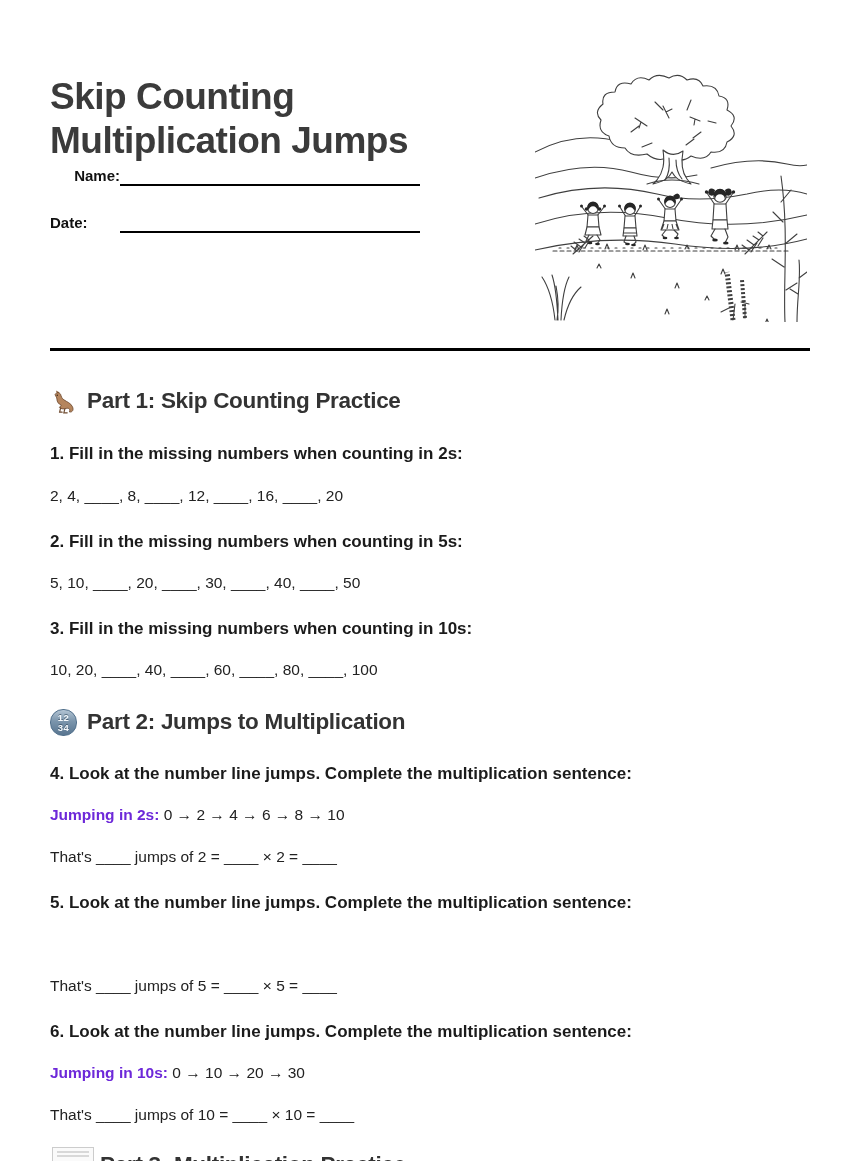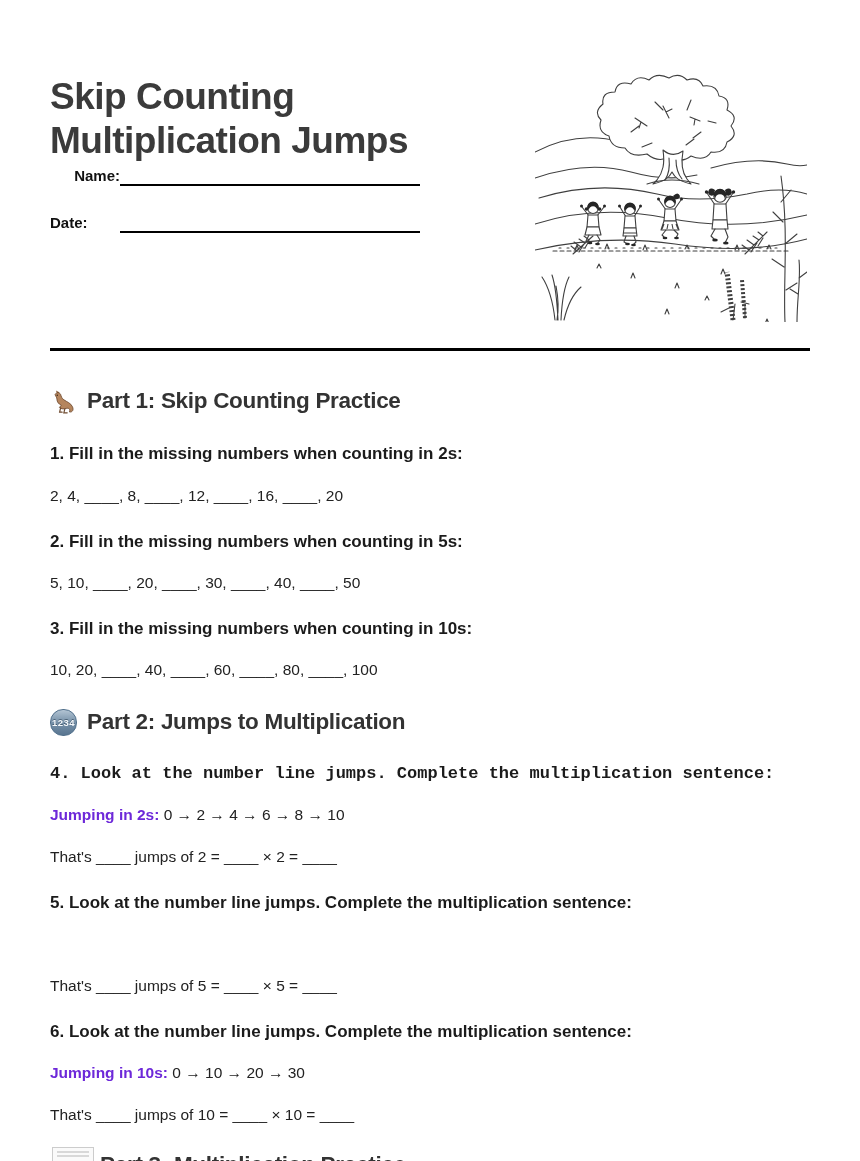--- a/index.html
+++ b/index.html
@@ -21,21 +21,21 @@
 
   .part-heading{font-size:22.5px;font-weight:700;color:#333;display:flex;align-items:flex-start;gap:10px;letter-spacing:-0.3px;white-space:nowrap;}
   .prompt{font-size:17px;font-weight:700;color:#1b1b1b;white-space:nowrap;}
   .plain{font-size:15.5px;color:#222;white-space:nowrap;}
   .plain b{color:#6d28d9;}
 
   .kicon{width:27px;height:27px;flex:none;}
 
   .numpad{width:25px;height:25px;flex:none;border-radius:13px;
     background:linear-gradient(180deg,#b3c4d3 0%,#7b95ac 45%,#587590 100%);
-    border:1px solid #51708c;display:flex;flex-direction:row;align-items:center;justify-content:center;
+    border:1px solid #51708c;display:flex;flex-direction:column;align-items:center;justify-content:center;
     color:#f4f8fb;font-size:9.5px;font-weight:700;line-height:10px;letter-spacing:0.5px;
     text-shadow:0 -1px 0 rgba(40,60,80,.6);}
 
   .placeholder-box{position:absolute;left:52px;top:1147px;width:42px;height:20px;
     border:1px solid #cccccc;background:#fafafa;box-sizing:border-box;padding:3px 4px;}
   .placeholder-box i{display:block;height:2px;background:#d8d8d8;margin-bottom:2px;}
 
   svg .ln{fill:none;stroke:#3f3f3f;stroke-width:1.1;stroke-linecap:round;stroke-linejoin:round;}
   svg .fw{fill:#ffffff;stroke:#3f3f3f;stroke-width:1.1;stroke-linejoin:round;}
   svg .dk{fill:#262626;stroke:none;}
@@ -176,21 +176,21 @@
   <div class="abs plain" style="top:661px;">10, 20, ____, 40, ____, 60, ____, 80, ____, 100</div>
 
   <div class="abs part-heading" style="top:709px;">
     <span class="numpad">
       <span>12</span>
       <span>34</span>
     </span>
     <span>Part 2: Jumps to Multiplication</span>
   </div>
 
-  <div class="abs prompt" style="top:764px;font-family:Liberation Mono, monospace;">4. Look at the number line jumps. Complete the multiplication sentence:</div>
+  <div class="abs prompt" style="top:764px;">4. Look at the number line jumps. Complete the multiplication sentence:</div>
   <div class="abs plain" style="top:806px;"><b>Jumping in 2s:</b> <span>0 → 2 → 4 → 6 → 8 → 10</span></div>
   <div class="abs plain" style="top:848px;">That's ____ jumps of 2 = ____ × 2 = ____</div>
 
   <div class="abs prompt" style="top:893px;">5. Look at the number line jumps. Complete the multiplication sentence:</div>
   <div class="abs plain" style="top:977px;">That's ____ jumps of 5 = ____ × 5 = ____</div>
 
   <div class="abs prompt" style="top:1022px;">6. Look at the number line jumps. Complete the multiplication sentence:</div>
   <div class="abs plain" style="top:1064px;"><b>Jumping in 10s:</b> <span>0 → 10 → 20 → 30</span></div>
   <div class="abs plain" style="top:1106px;">That's ____ jumps of 10 = ____ × 10 = ____</div>
 

